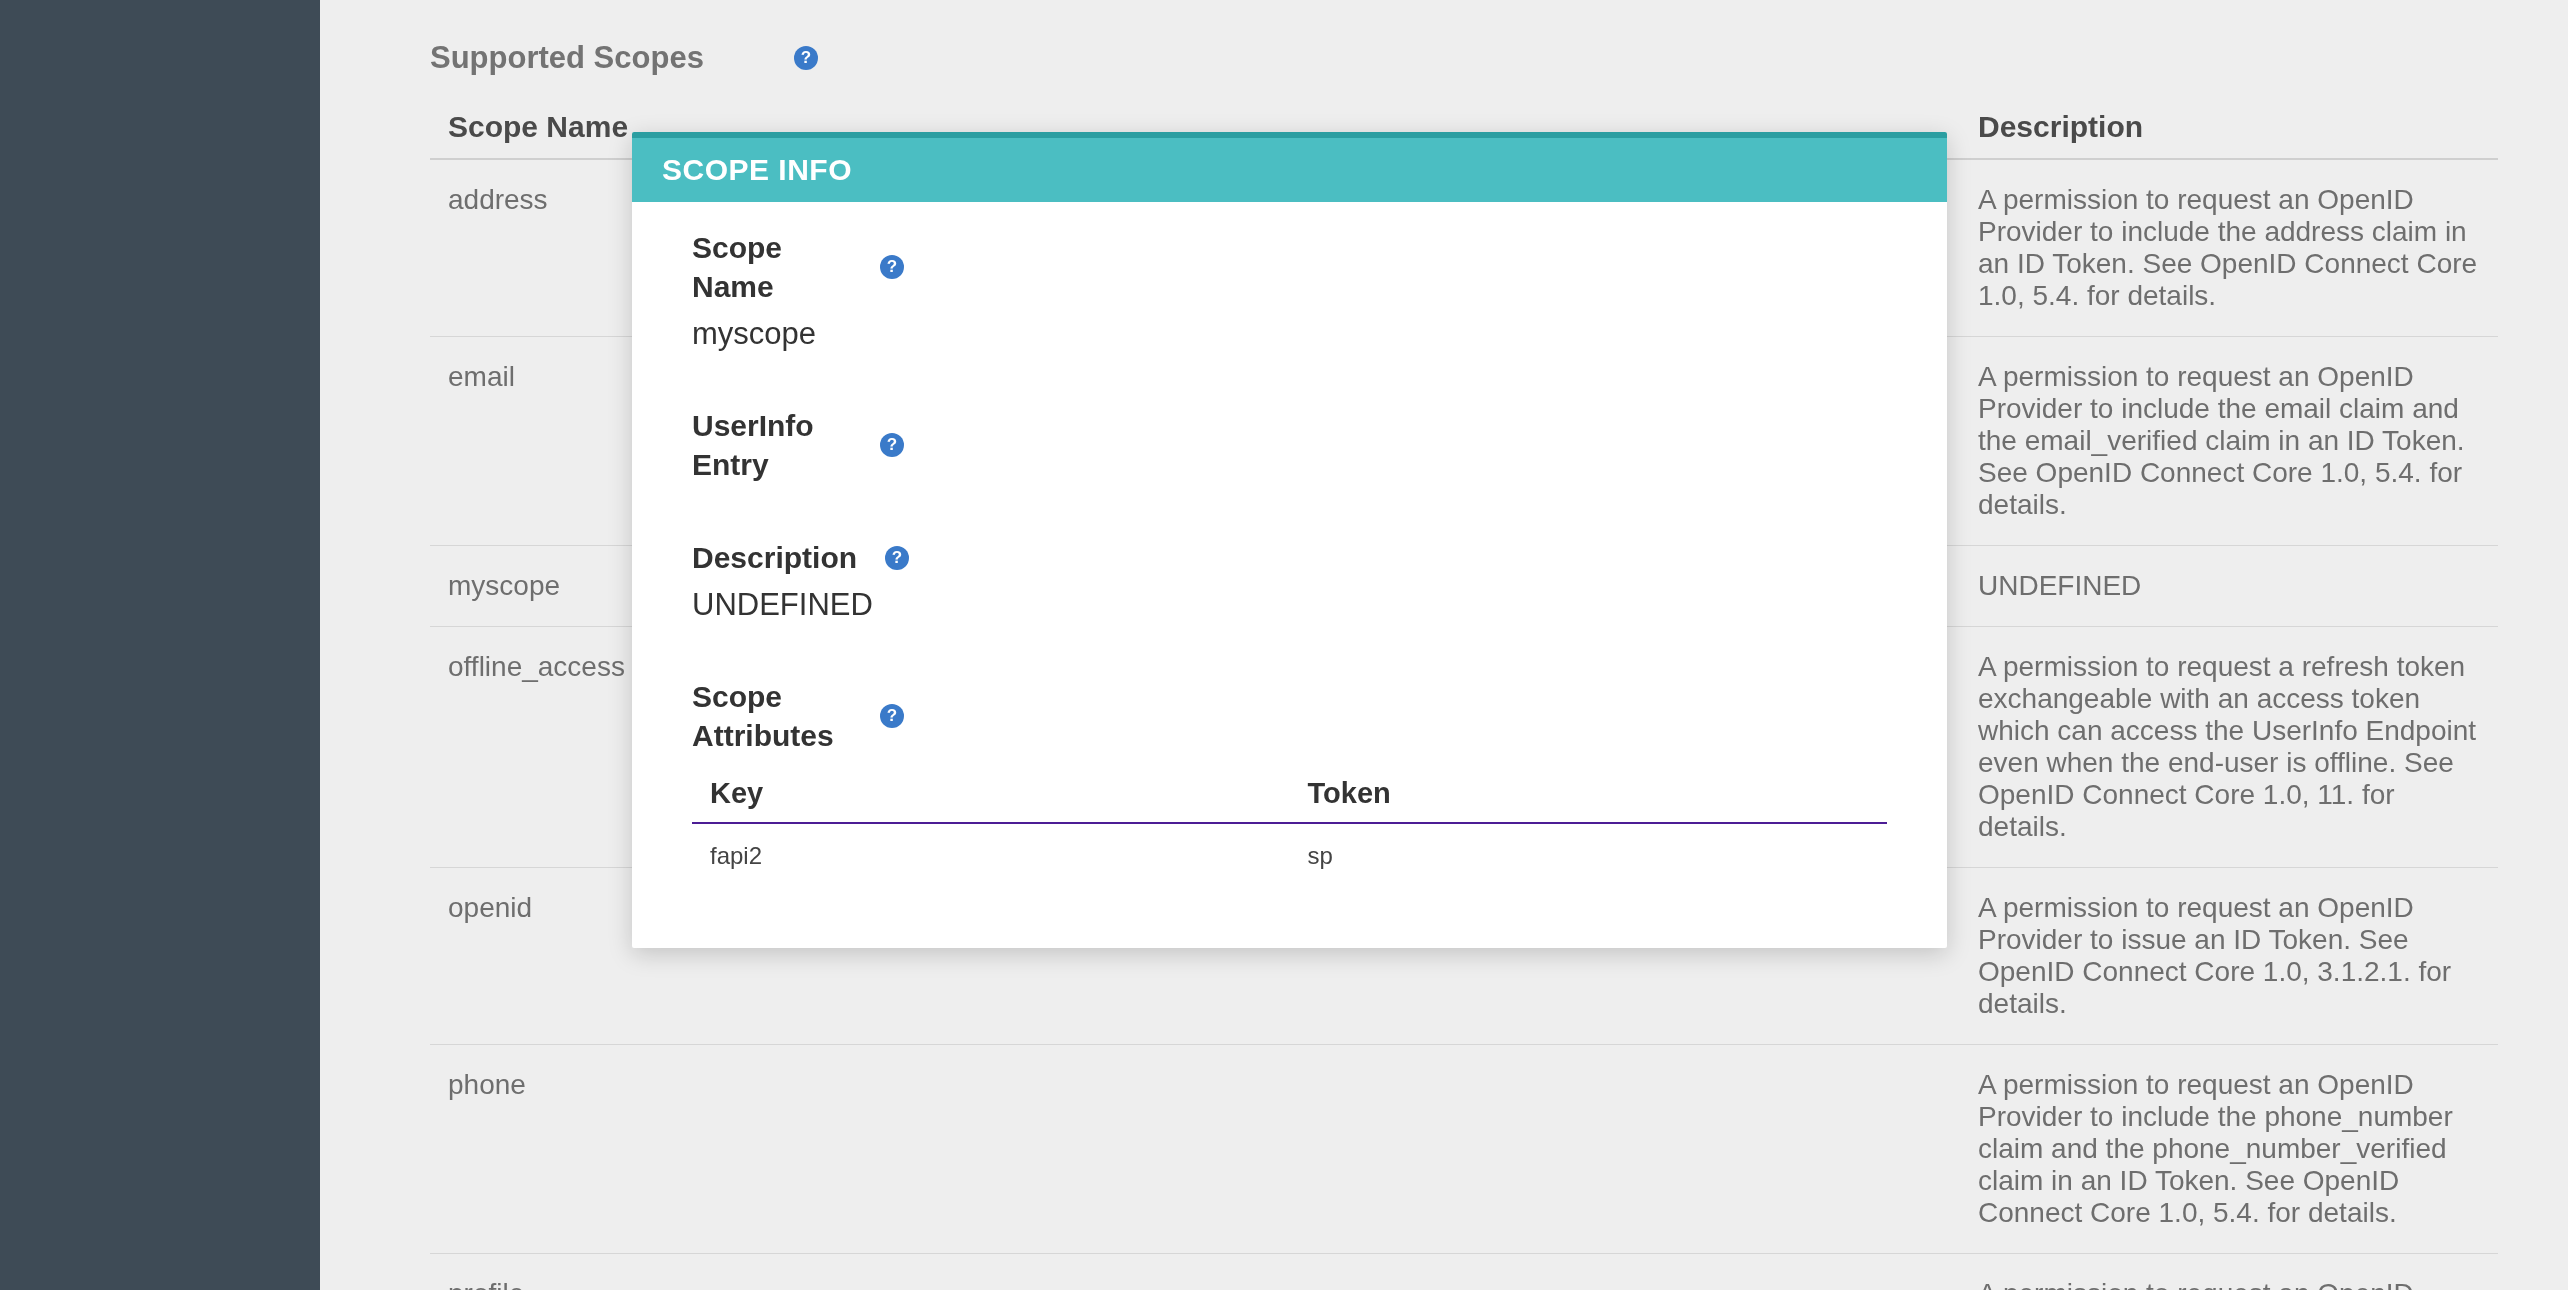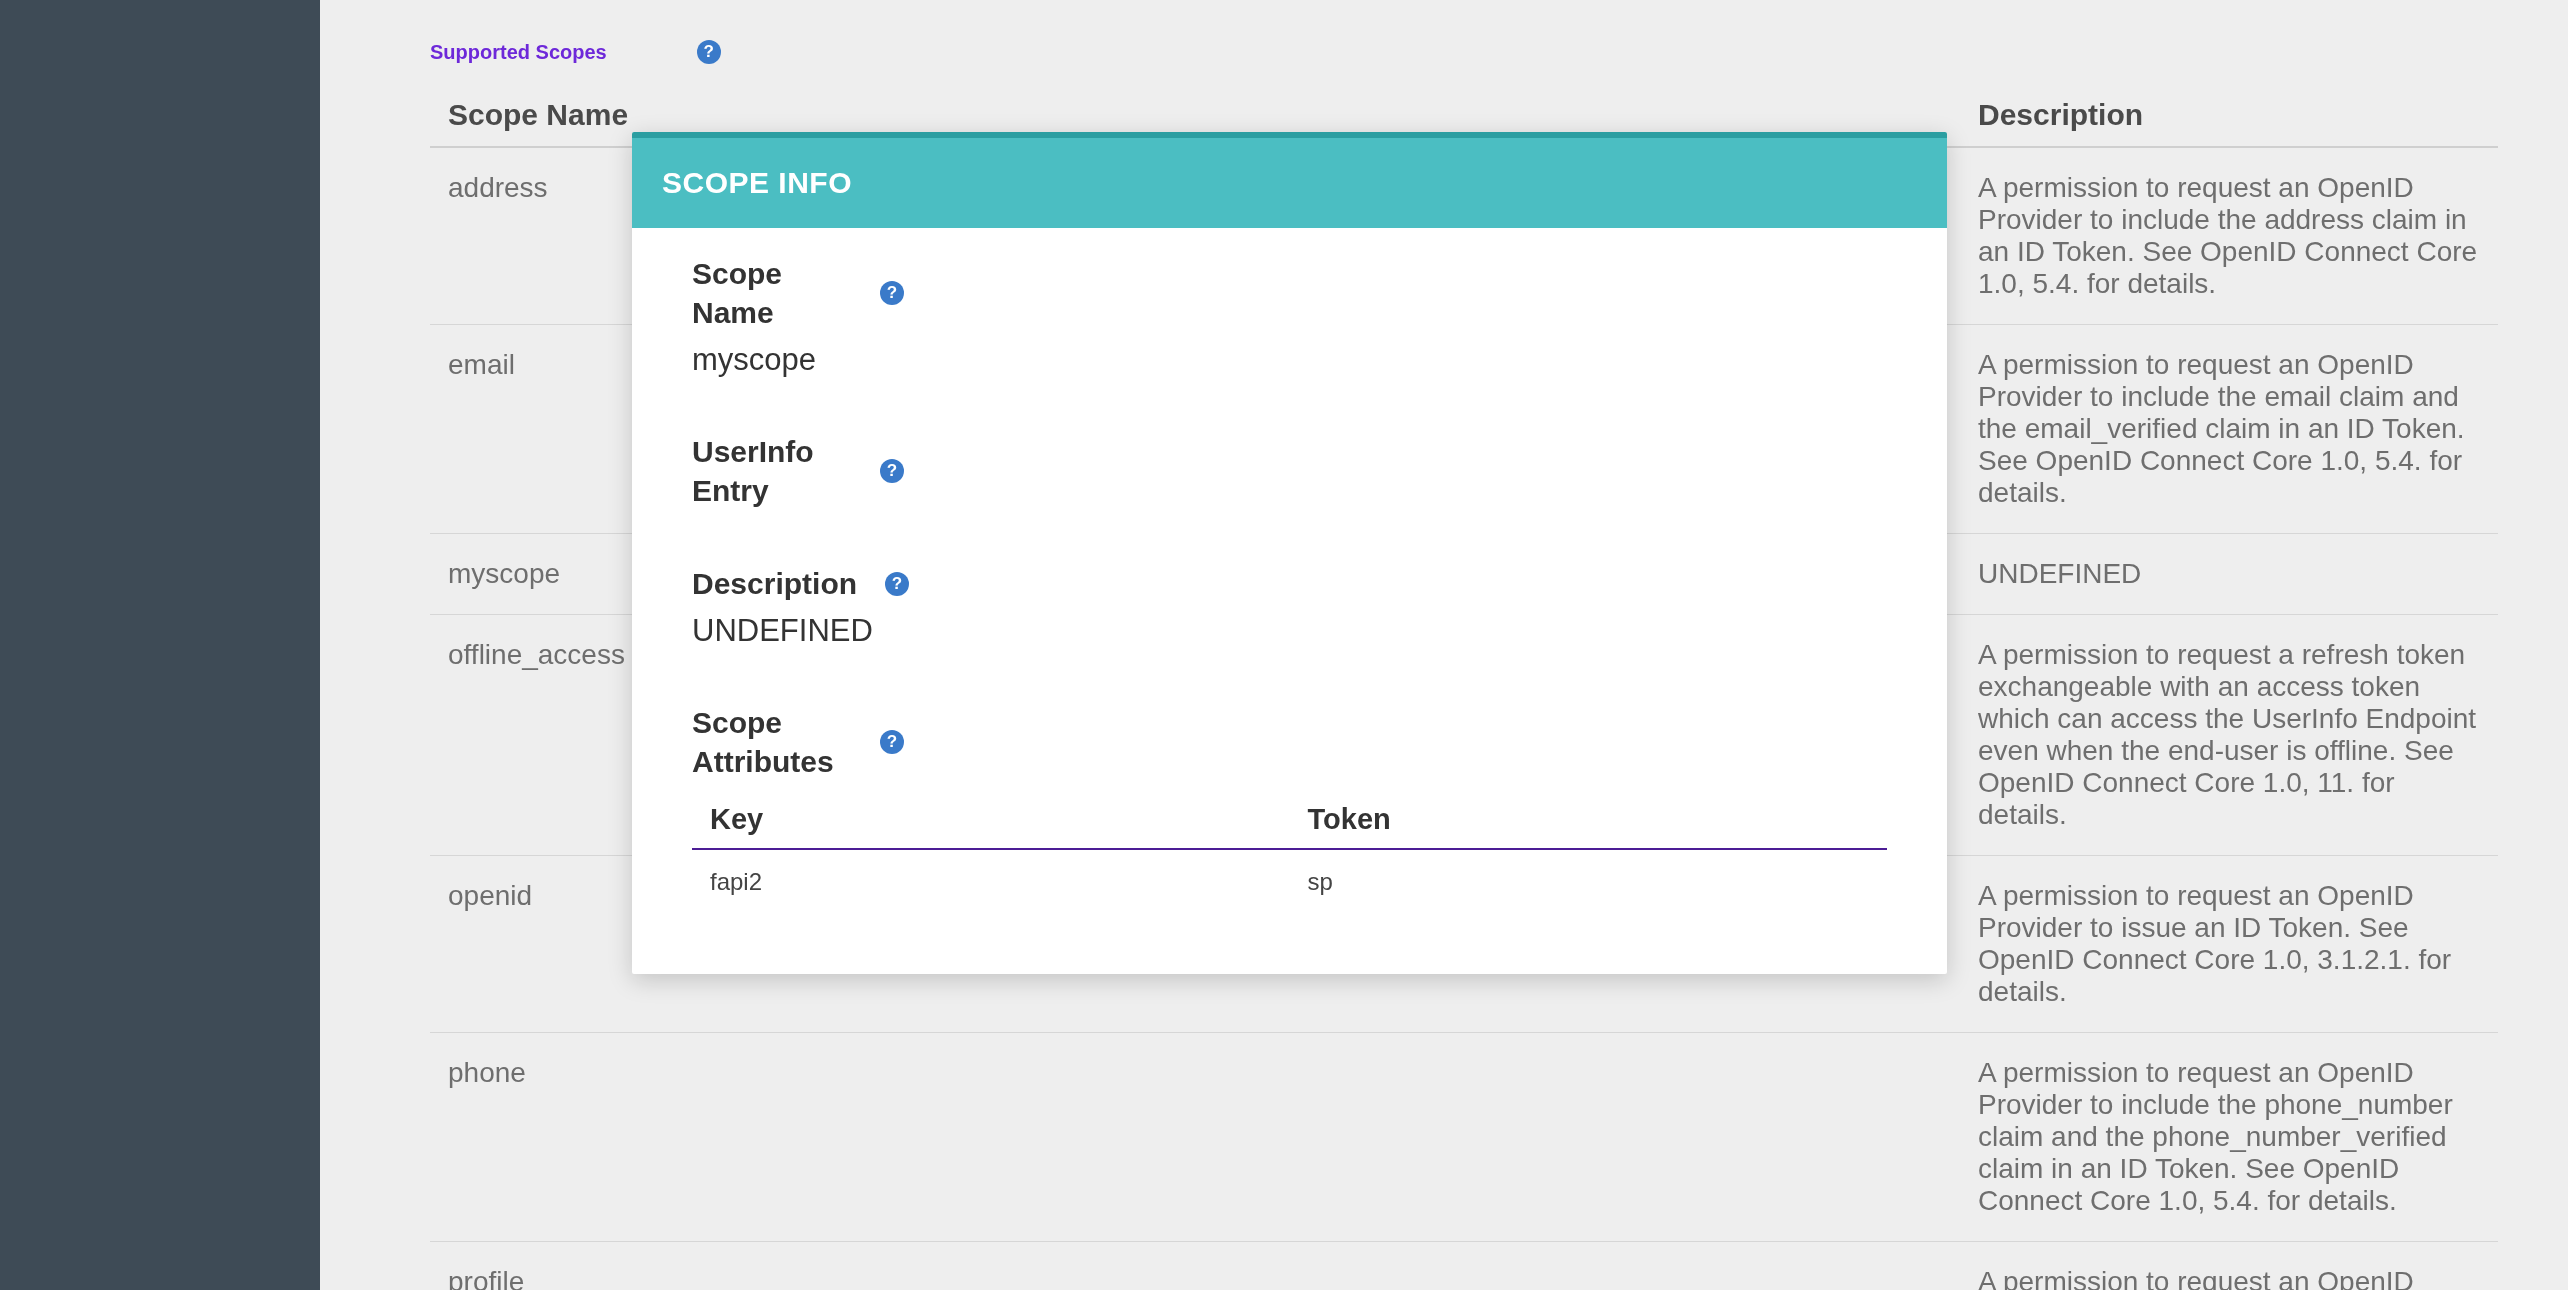--- a/index.html
+++ b/index.html
@@ -24,23 +24,23 @@
     padding: 0 70px 0 110px;
   }
   .section-title {
     display: flex;
     align-items: center;
     gap: 90px;
     margin-top: 40px;
     margin-bottom: 20px;
   }
   .section-title-text {
-    font-size: 20px;
-    font-weight: 700;
-    color: #6d28d9;
+    font-size: 31px;
+    font-weight: 700;
+    color: #737373;
   }
   .help-icon {
     width: 24px; height: 24px;
     border-radius: 50%;
     background: #3a7ac9;
     color: #fff;
     display: inline-flex;
     align-items: center;
     justify-content: center;
     font-size: 17px;
@@ -72,21 +72,21 @@
     position: absolute;
     left: 632px; top: 132px;
     width: 1315px;
     background: #fff;
     box-shadow: 0 6px 24px rgba(0,0,0,0.18);
     border-radius: 2px;
     overflow: hidden;
   }
   .modal-header {
     background: #4bbec2;
-    height: 90px;
+    height: 64px;
     display: flex;
     align-items: center;
     padding: 0 30px;
   }
   .modal-header-top {
     height: 6px;
     background: #2b9ea1;
     width: 100%;
   }
   .modal-title {

